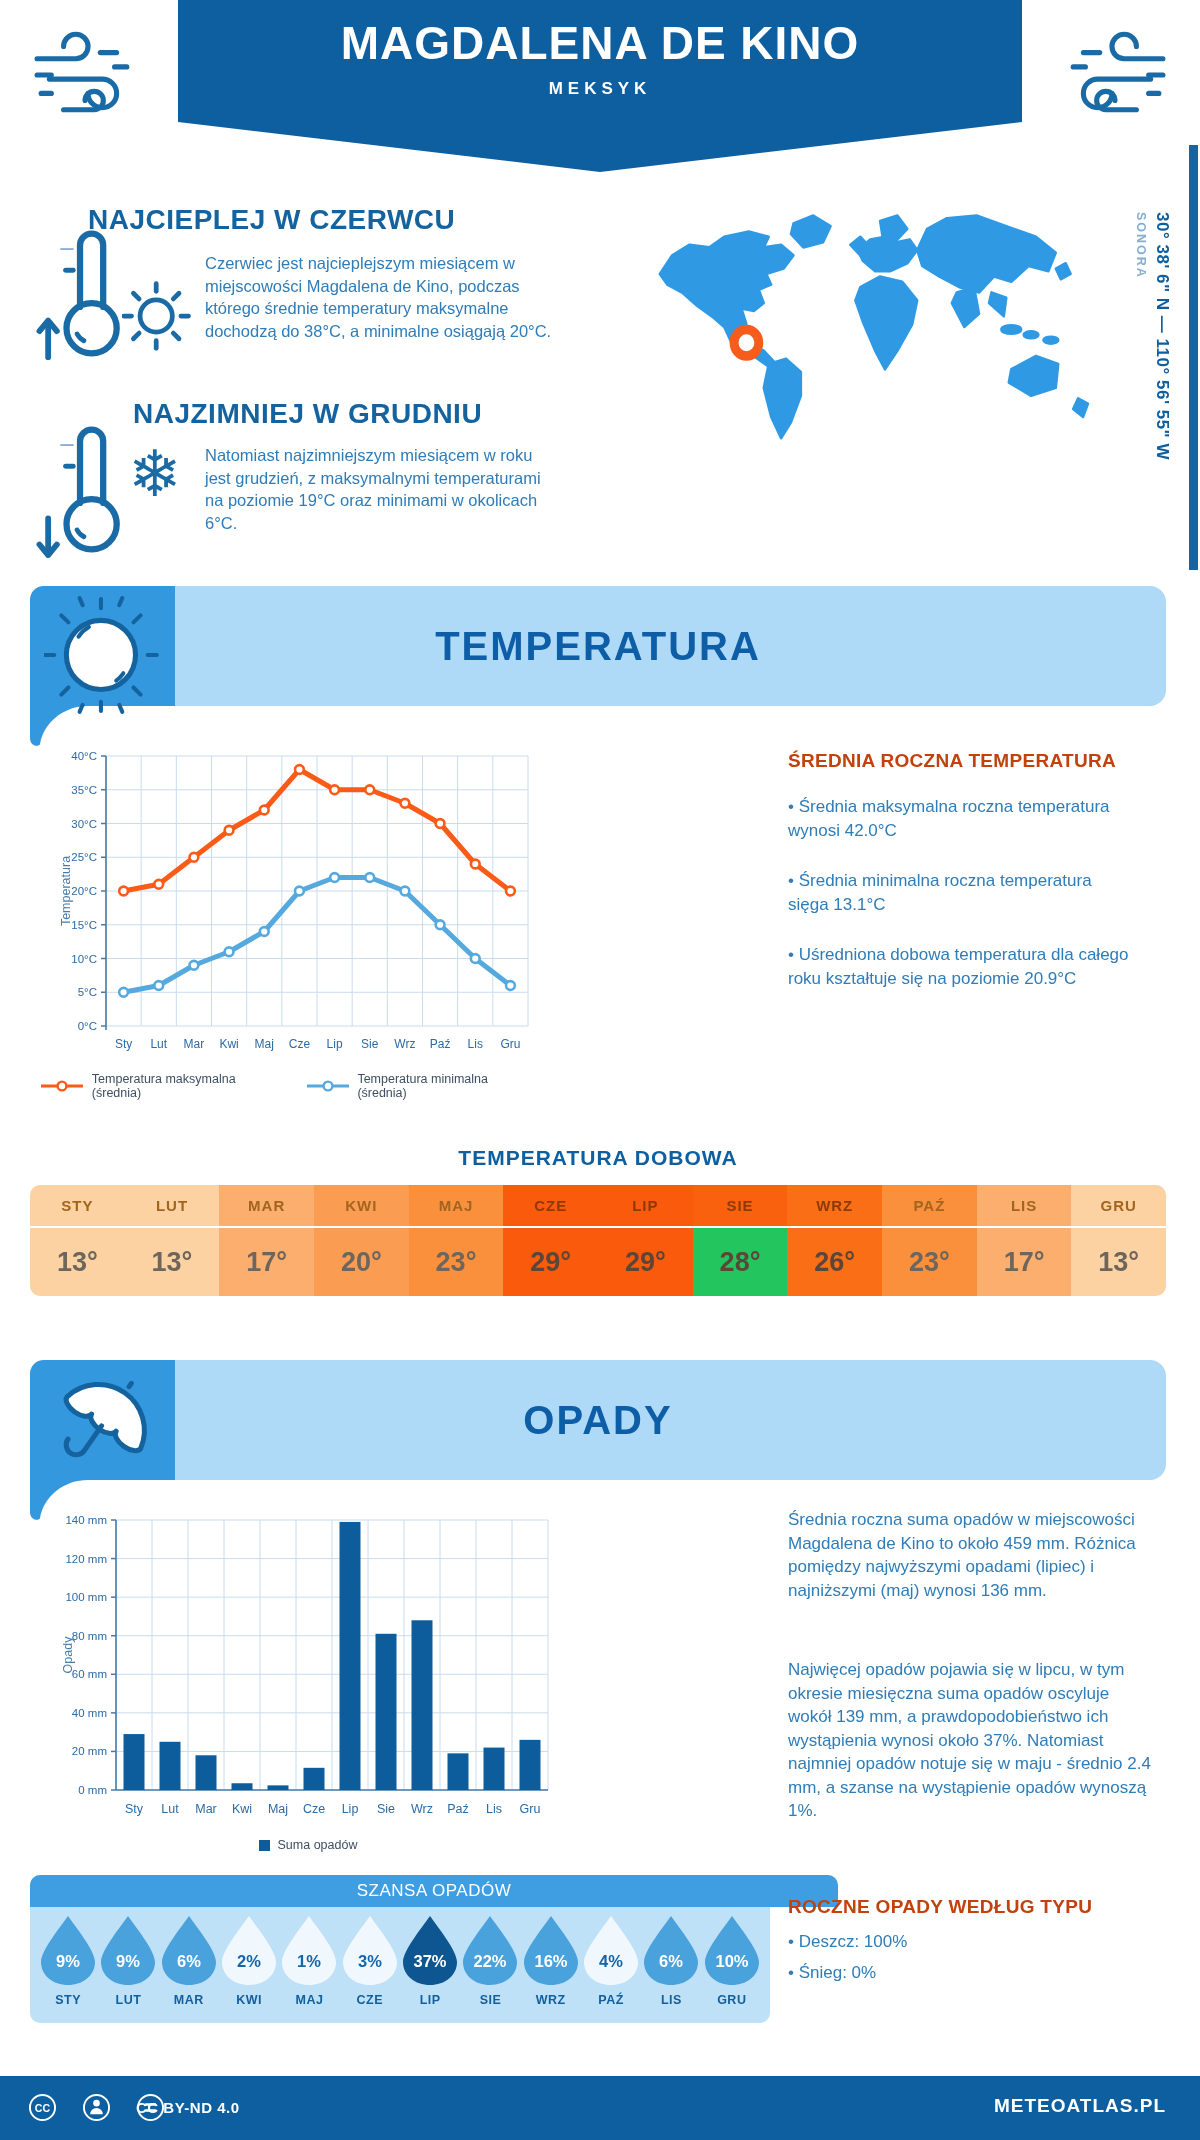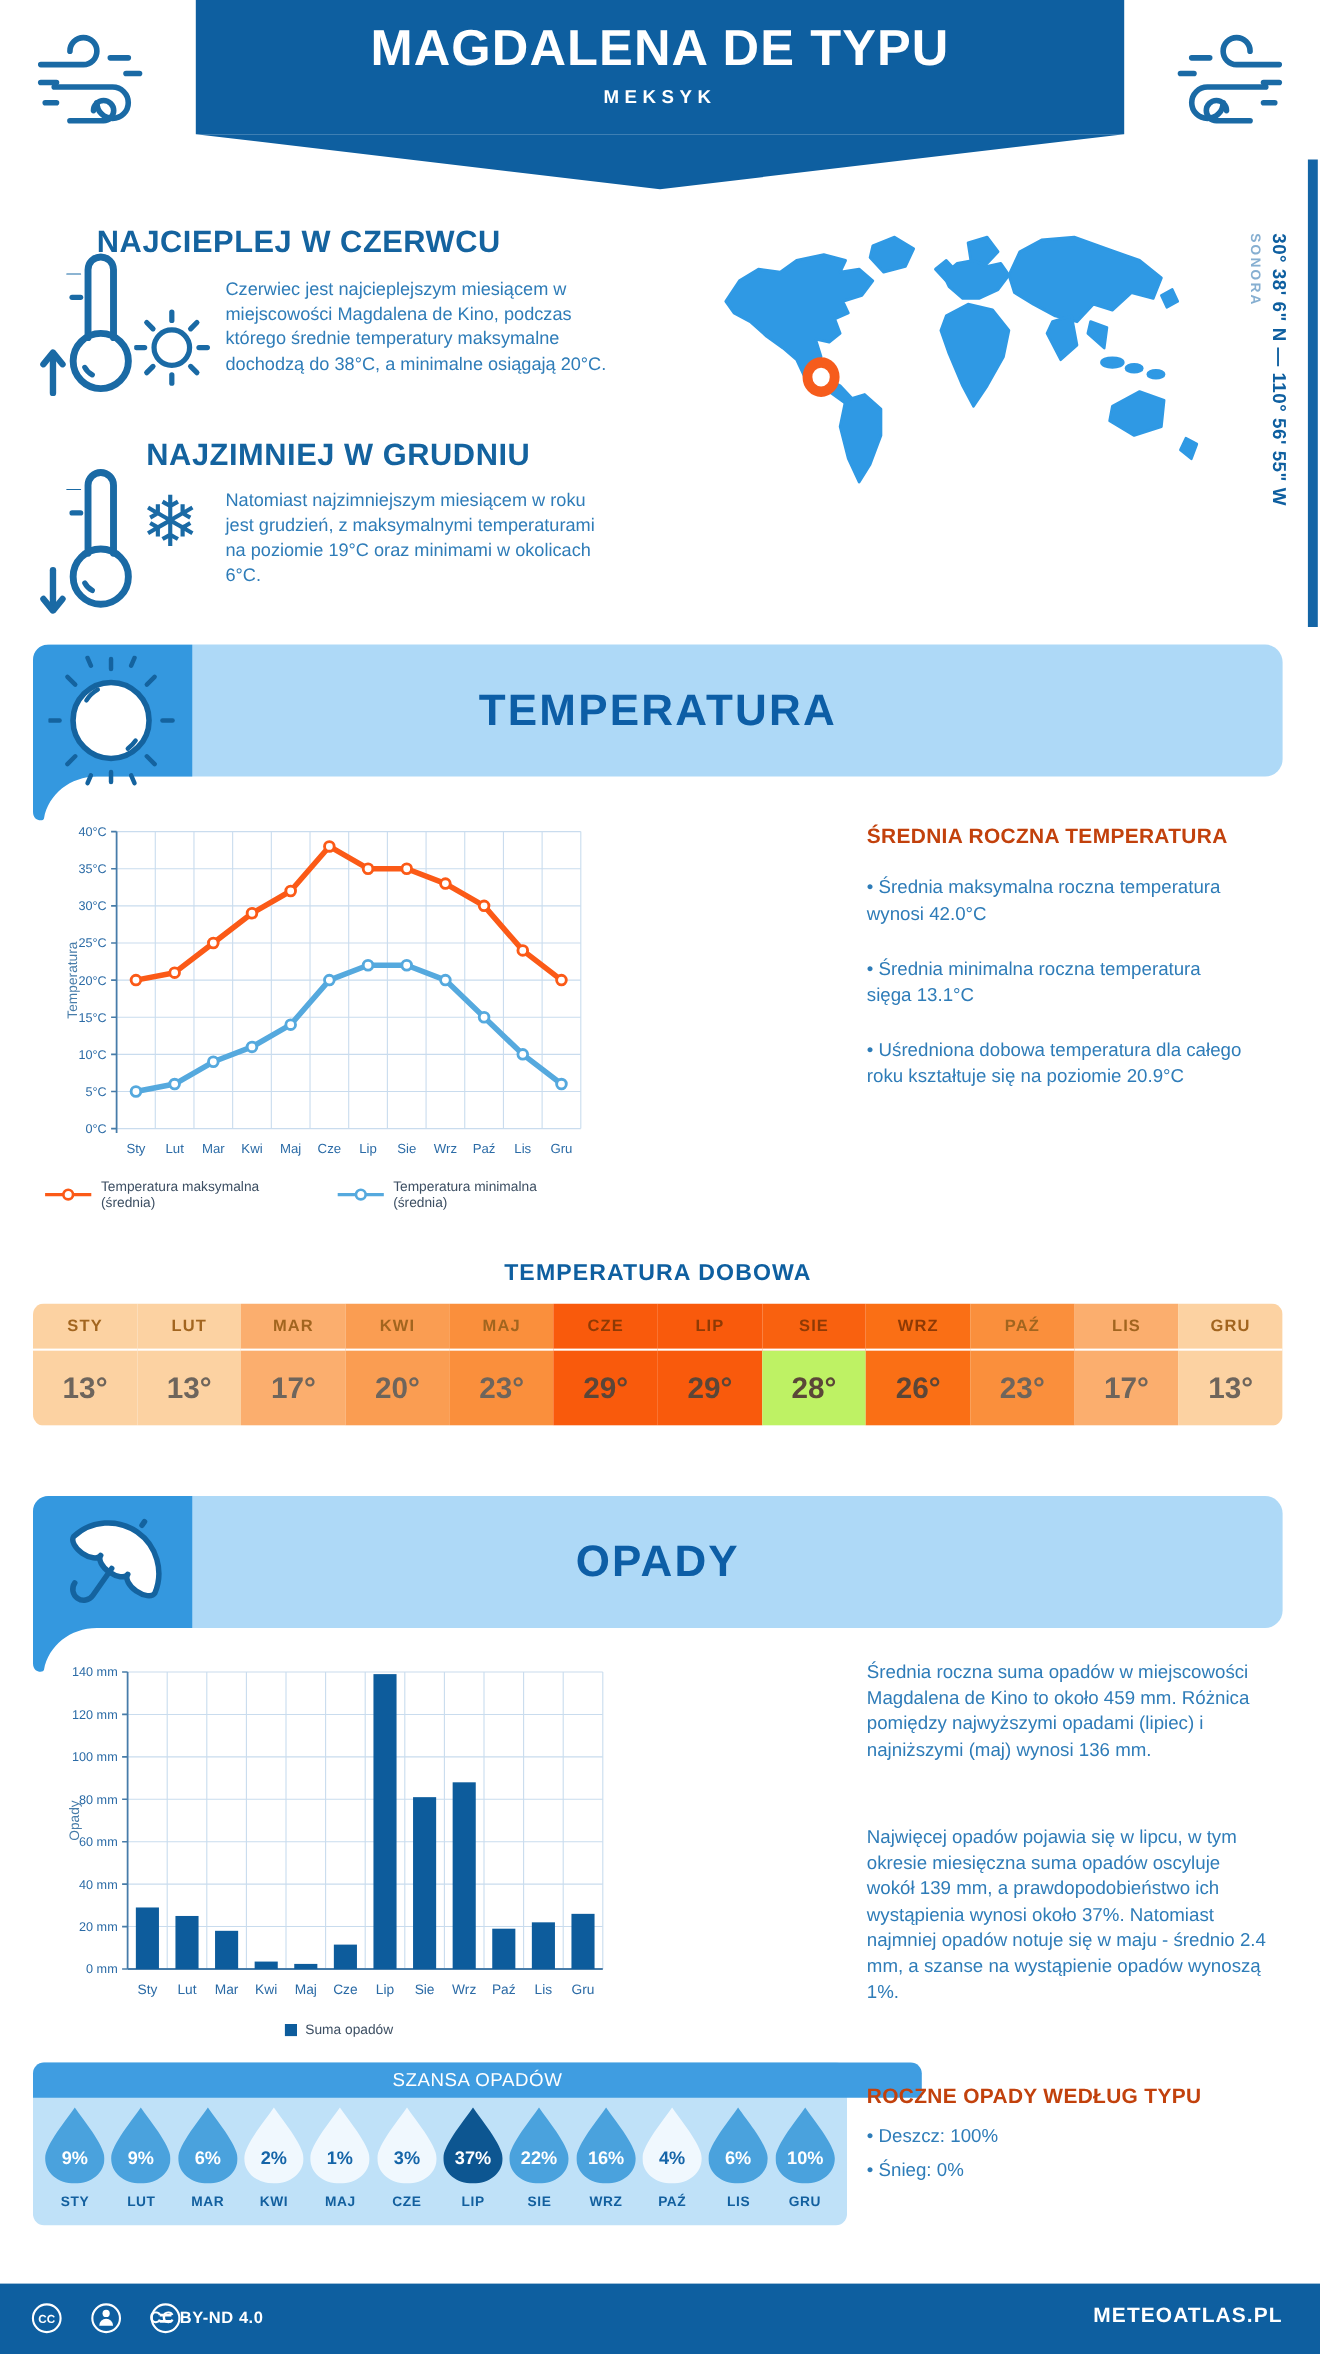--- a/index.html
+++ b/index.html
@@ -84,21 +84,21 @@
     <path d="M8 36 H46 A12 12 0 1 0 34 24"></path>
     <path d="M20 56 H72 A14 14 0 1 1 58 70"></path>
     <path d="M34 86 H64 A9 9 0 1 0 55 77"></path>
     <path d="M8 52 h14"></path>
       <path d="M12 70 h10"></path>
       <path d="M70 30 h16"></path>
       <path d="M84 44 h12"></path>
   </svg>
 
   <div class="banner">
-    <div class="banner-title">MAGDALENA DE TYPU</div>
+    <div class="banner-title">MAGDALENA DE KINO</div>
     <div class="banner-sub">MEKSYK</div>
   </div>
   <div class="banner-v"></div>
 
   <div class="sec-heading" style="left:88px;top:204px">NAJCIEPLEJ W CZERWCU</div>
   <svg class="abs" style="left:33px;top:222px;width:95px;height:140px" viewBox="0 0 95 145" fill="none" stroke="#1a6aa5" stroke-linecap="round" stroke-linejoin="round">
     <path d="M14 140 V104" stroke-width="6"></path>
       <path d="M5 113 L14 102 L23 113" stroke-width="6"></path>
     <path d="M47 88 V24 A12 12 0 0 1 71 24 V88" stroke-width="6.5"></path>
     <circle cx="59" cy="110" r="26" stroke-width="6.5"></circle>
@@ -312,21 +312,21 @@
         <div class="m" style="background: rgb(252, 210, 162); color: rgb(162, 101, 31);">GRU</div>
       </div>
       <div class="r">
         <div class="v" style="background: rgb(252, 210, 162); color: rgb(110, 101, 92);">13°</div>
         <div class="v" style="background: rgb(252, 210, 162); color: rgb(110, 101, 92);">13°</div>
         <div class="v" style="background: rgb(251, 174, 110); color: rgb(110, 101, 92);">17°</div>
         <div class="v" style="background: rgb(250, 157, 82); color: rgb(110, 101, 92);">20°</div>
         <div class="v" style="background: rgb(250, 143, 60); color: rgb(110, 101, 92);">23°</div>
         <div class="v" style="background: rgb(249, 90, 12); color: rgb(91, 70, 56);">29°</div>
         <div class="v" style="background: rgb(249, 90, 12); color: rgb(91, 70, 56);">29°</div>
-        <div class="v" style="background: #bef264; color: rgb(91, 70, 56);">28°</div>
+        <div class="v" style="background: #22c55e; color: rgb(91, 70, 56);">28°</div>
         <div class="v" style="background: rgb(250, 111, 21); color: rgb(91, 70, 56);">26°</div>
         <div class="v" style="background: rgb(250, 143, 60); color: rgb(110, 101, 92);">23°</div>
         <div class="v" style="background: rgb(251, 174, 110); color: rgb(110, 101, 92);">17°</div>
         <div class="v" style="background: rgb(252, 210, 162); color: rgb(110, 101, 92);">13°</div>
       </div>
     </div>
 
   <div class="light-banner" style="top:1360px">
     <div class="bt">OPADY</div>
   </div>

